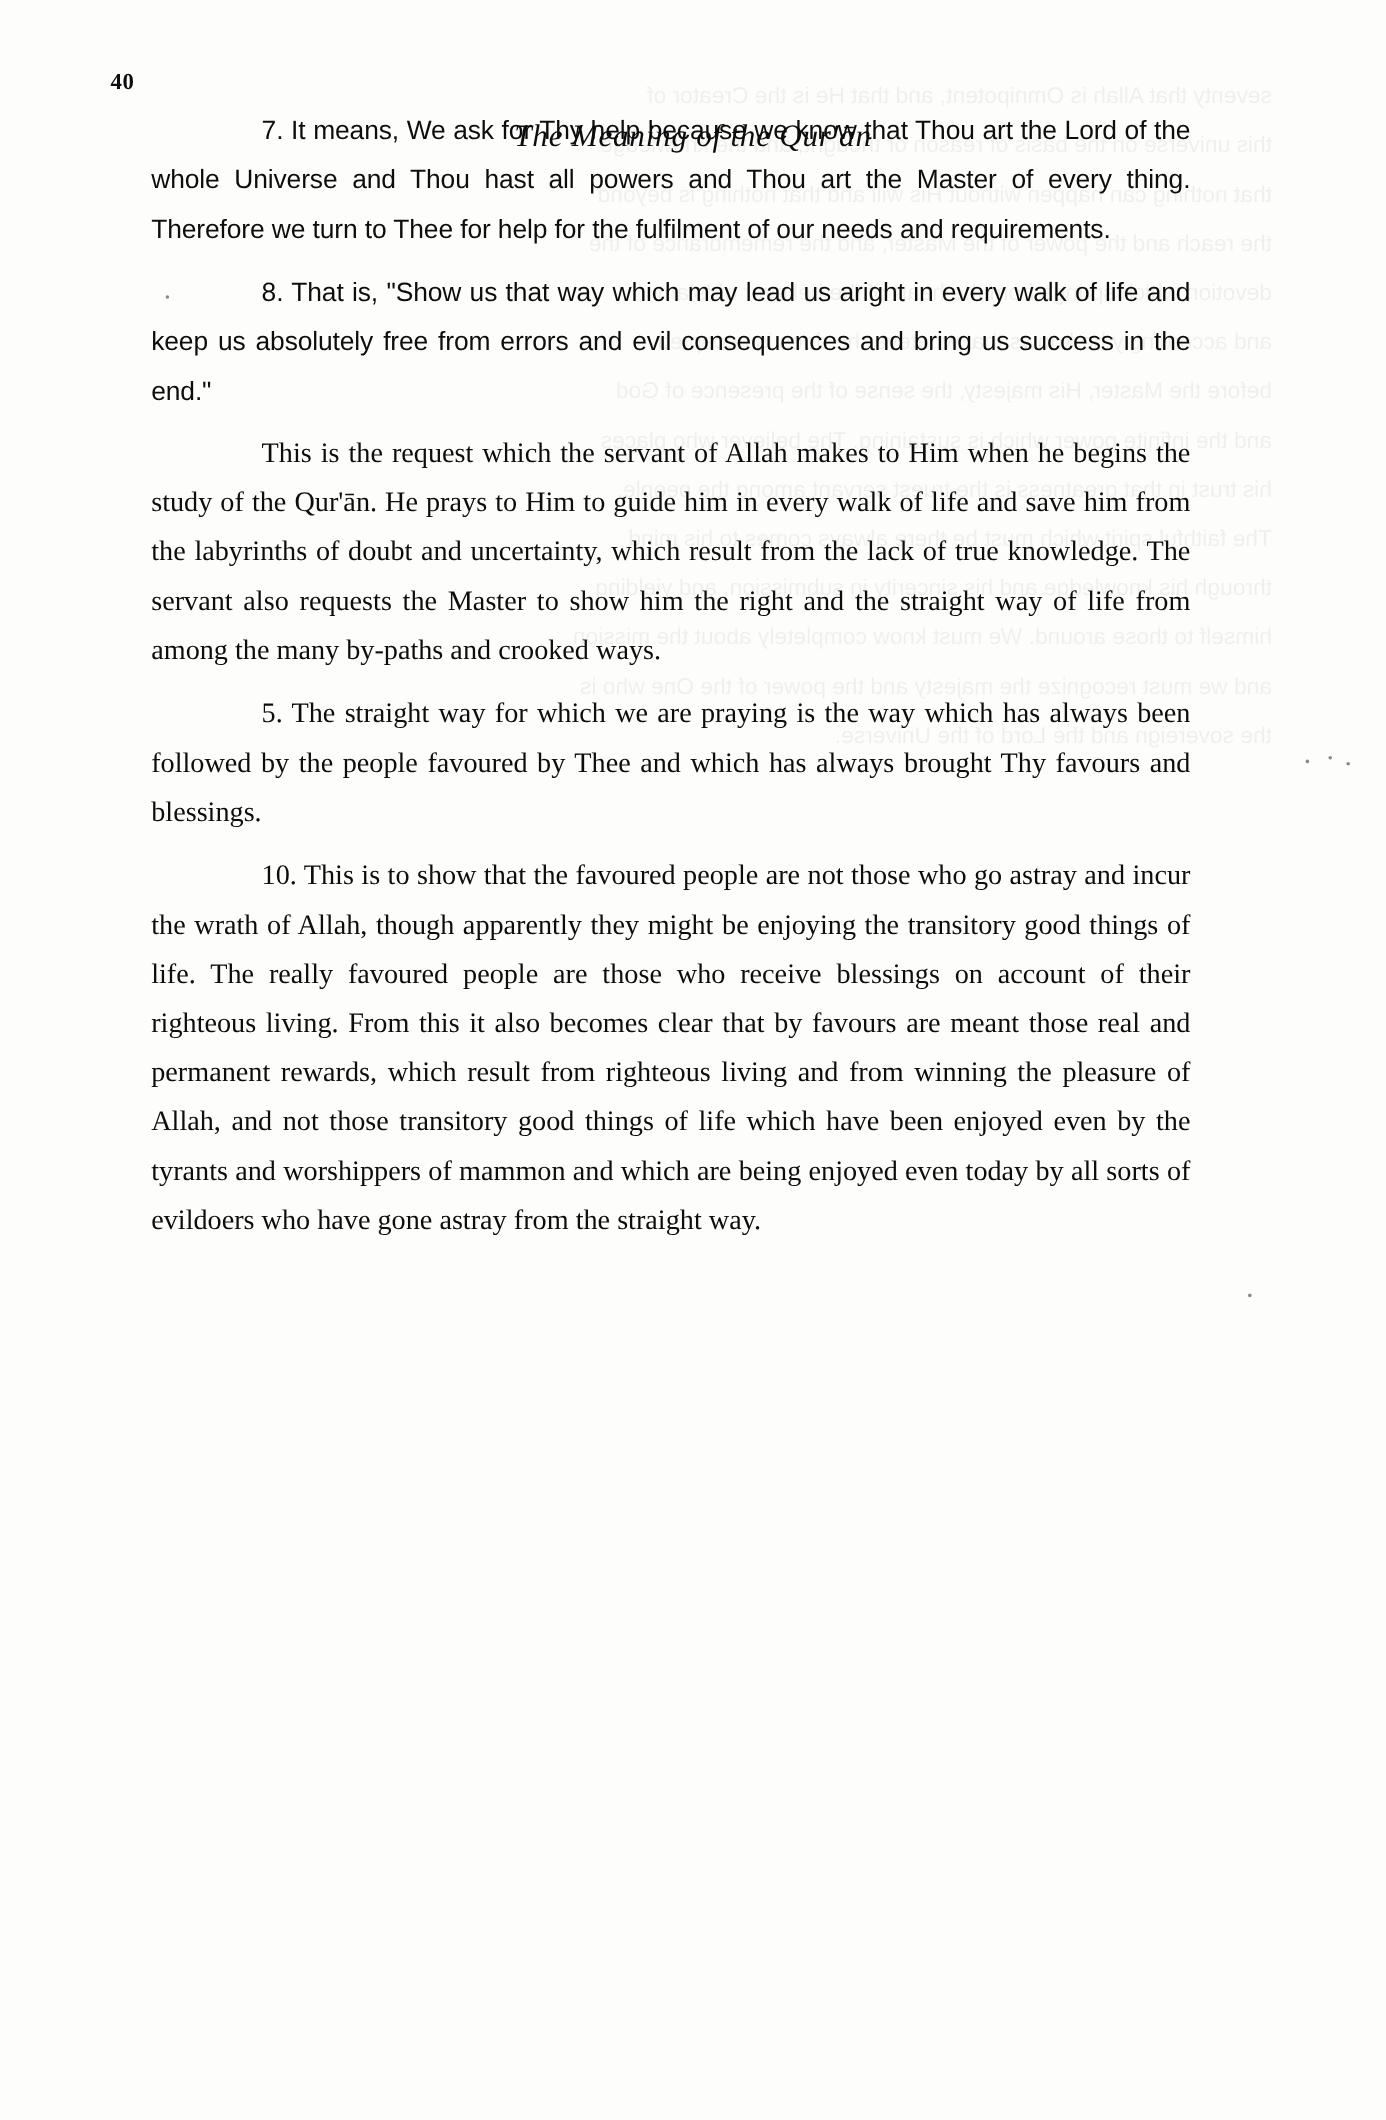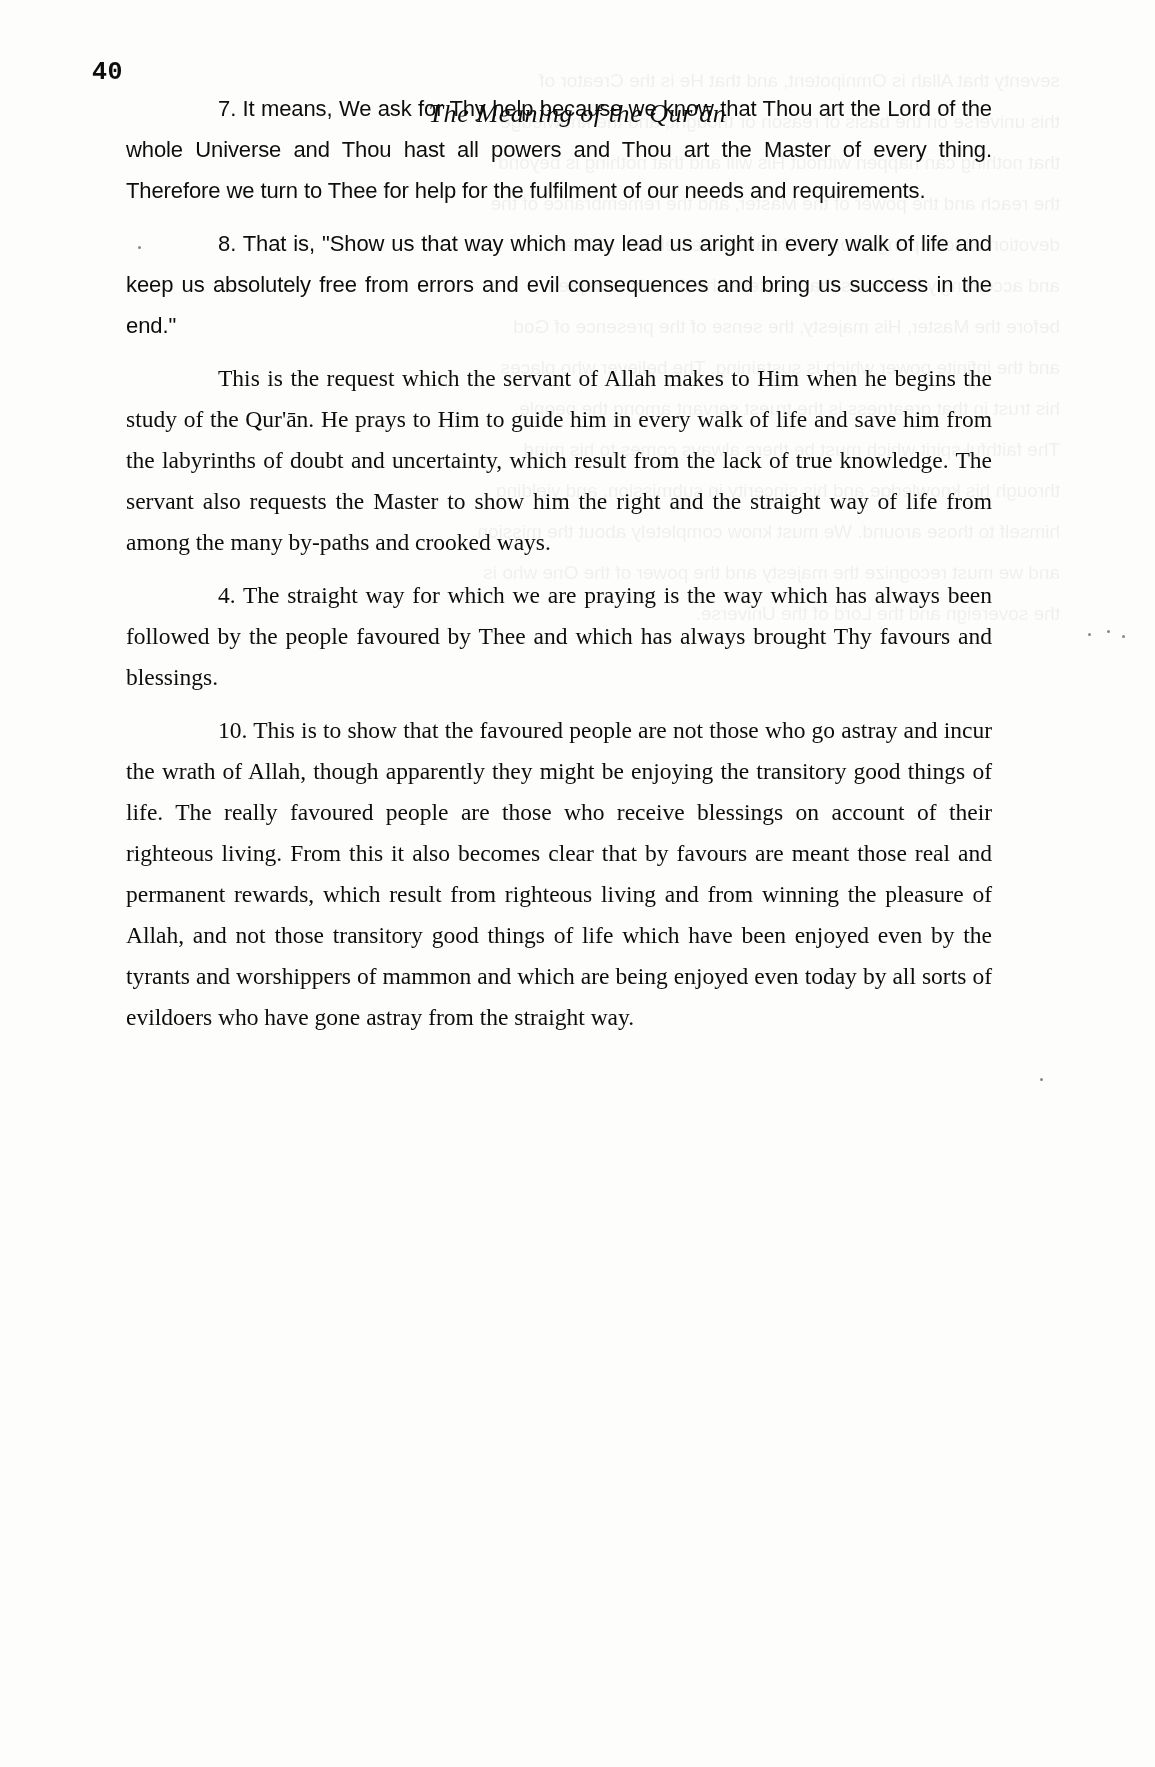--- a/index.html
+++ b/index.html
@@ -44,23 +44,23 @@
     position: absolute;
     top: 28px;
     left: 0;
     width: 1155px;
     height: 40px;
   }
   .folio {
     position: absolute;
     left: 92px;
     top: 30px;
-    font-family: Liberation Mono, monospace;
+    font-family: Liberation Serif, serif;
     font-weight: bold;
-    font-size: 25px;
+    font-size: 19px;
     letter-spacing: 0.5px;
   }
   .running-title {
     position: absolute;
     left: 0;
     top: 27px;
     width: 1155px;
     text-align: center;
     font-family: "Liberation Serif", serif;
     font-style: italic;
@@ -123,21 +123,21 @@
 
   <div class="header">
     <div class="folio">40</div>
     <div class="running-title">The Meaning of the Qur'ān</div>
   </div>
 
   <div class="body-col">
     <p class="para sans">7. It means, We ask for Thy help because we know that Thou art the Lord of the whole Universe and Thou hast all powers and Thou art the Master of every thing. Therefore we turn to Thee for help for the fulfilment of our needs and requirements.</p>
     <p class="para sans">8. That is, "Show us that way which may lead us aright in every walk of life and keep us absolutely free from errors and evil consequences and bring us success in the end."</p>
     <p class="para mix">This is the request which the servant of Allah makes to Him when he begins the study of the Qur'ān. He prays to Him to guide him in every walk of life and save him from the labyrinths of doubt and uncertainty, which result from the lack of true knowledge. The servant also requests the Master to show him the right and the straight way of life from among the many by-paths and crooked ways.</p>
-    <p class="para mix">4. The straight way for which we are praying is the way which has always been followed by the people favoured by Thee and which has always brought Thy favours and blessings.</p>
+    <p class="para mix">5. The straight way for which we are praying is the way which has always been followed by the people favoured by Thee and which has always brought Thy favours and blessings.</p>
     <p class="para mix">10. This is to show that the favoured people are not those who go astray and incur the wrath of Allah, though apparently they might be enjoying the transitory good things of life. The really favoured people are those who receive blessings on account of their righteous living. From this it also becomes clear that by favours are meant those real and permanent rewards, which result from righteous living and from winning the pleasure of Allah, and not those transitory good things of life which have been enjoyed even by the tyrants and worshippers of mammon and which are being enjoyed even today by all sorts of evildoers who have gone astray from the straight way.</p>
   </div>
 
   <span class="speck" style="left:138px; top:246px; width:3px; height:3px;"></span>
   <span class="speck" style="left:1040px; top:1078px; width:3px; height:3px;"></span>
   <span class="speck" style="left:1088px; top:633px; width:3px; height:3px;"></span>
   <span class="speck" style="left:1107px; top:630px; width:3px; height:3px;"></span>
   <span class="speck" style="left:1122px; top:635px; width:3px; height:3px;"></span>
 </div>
 

